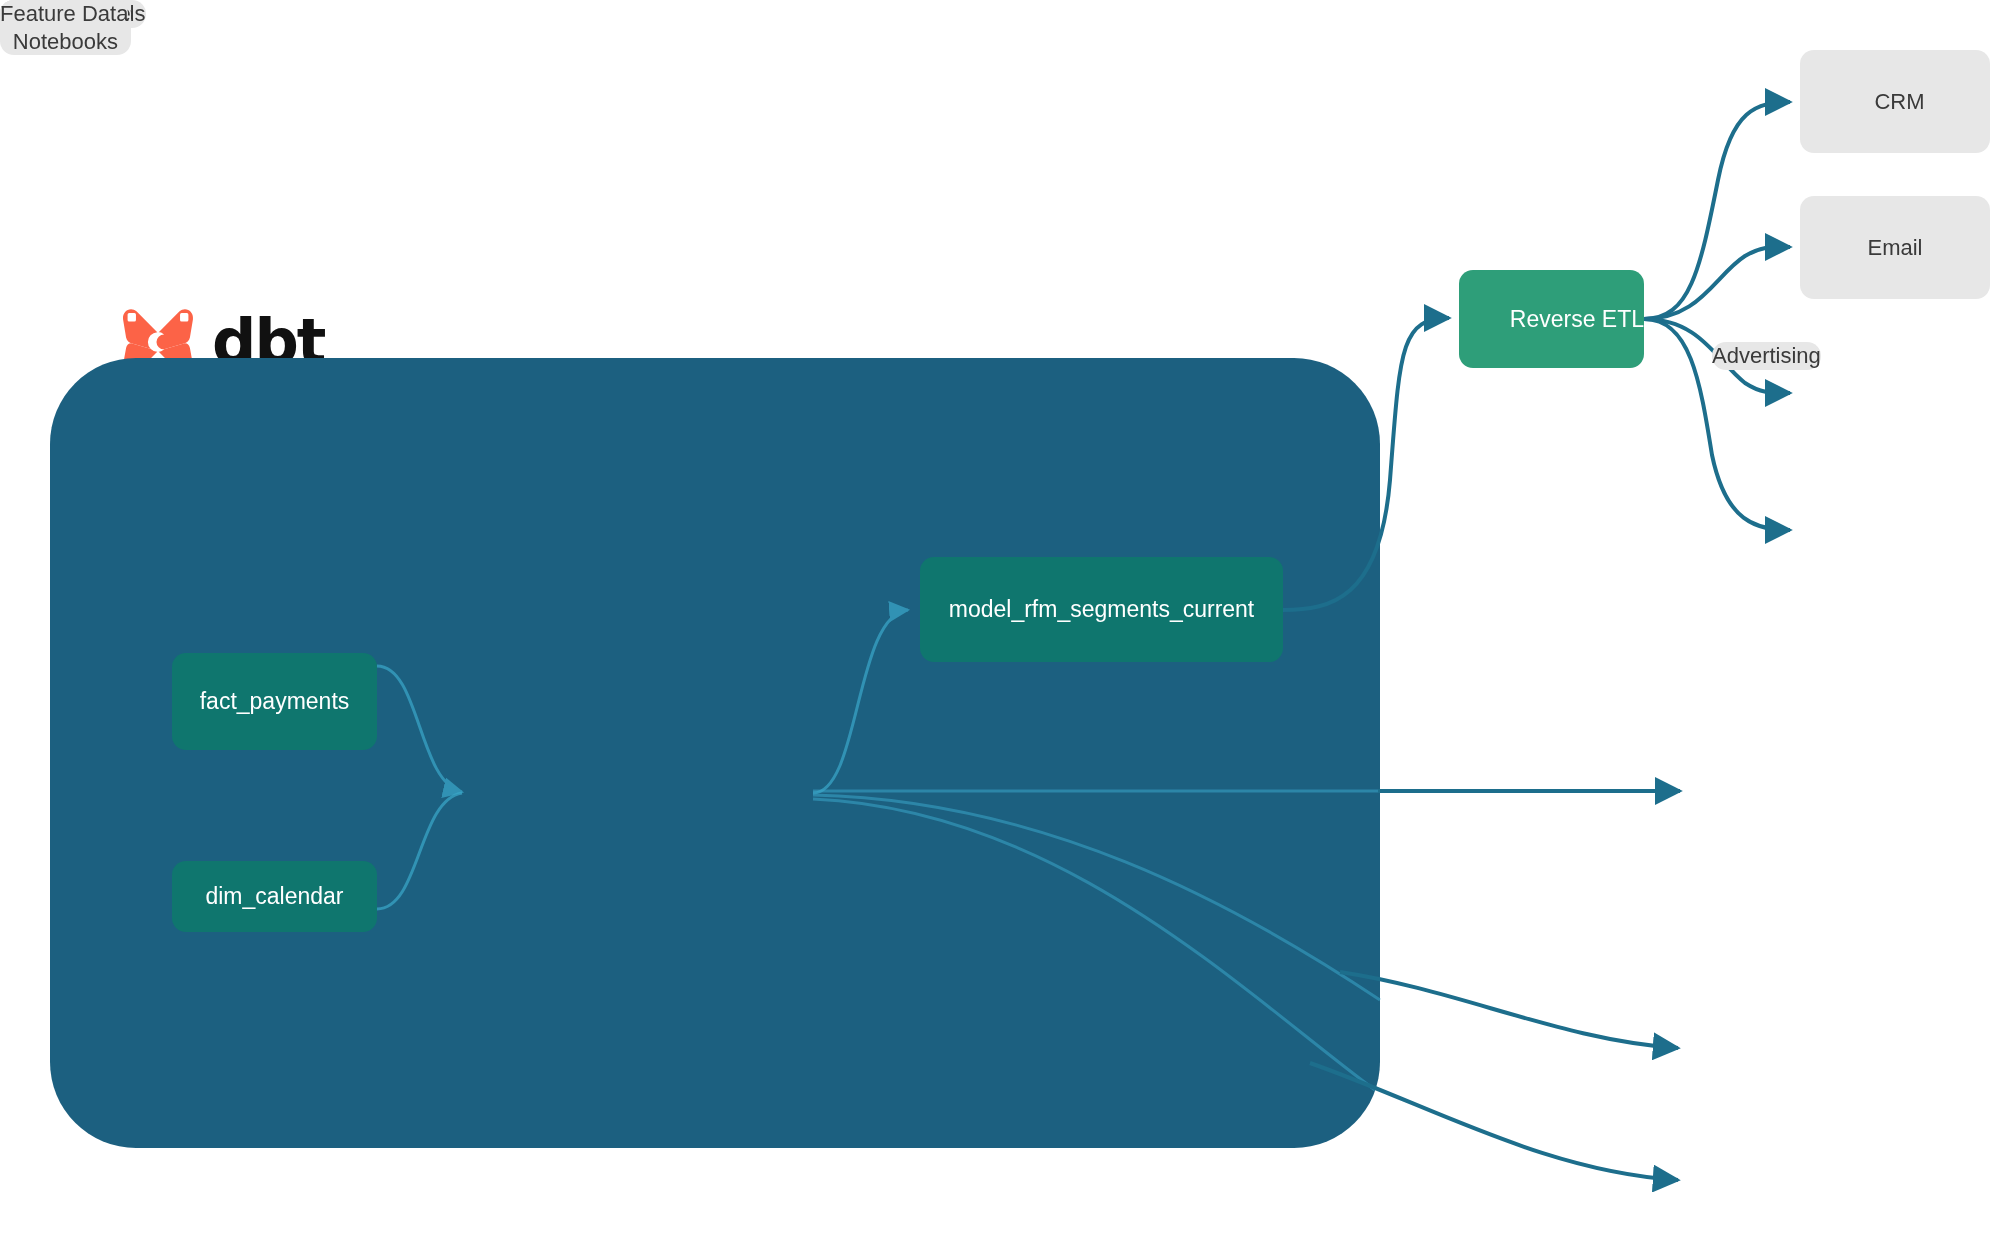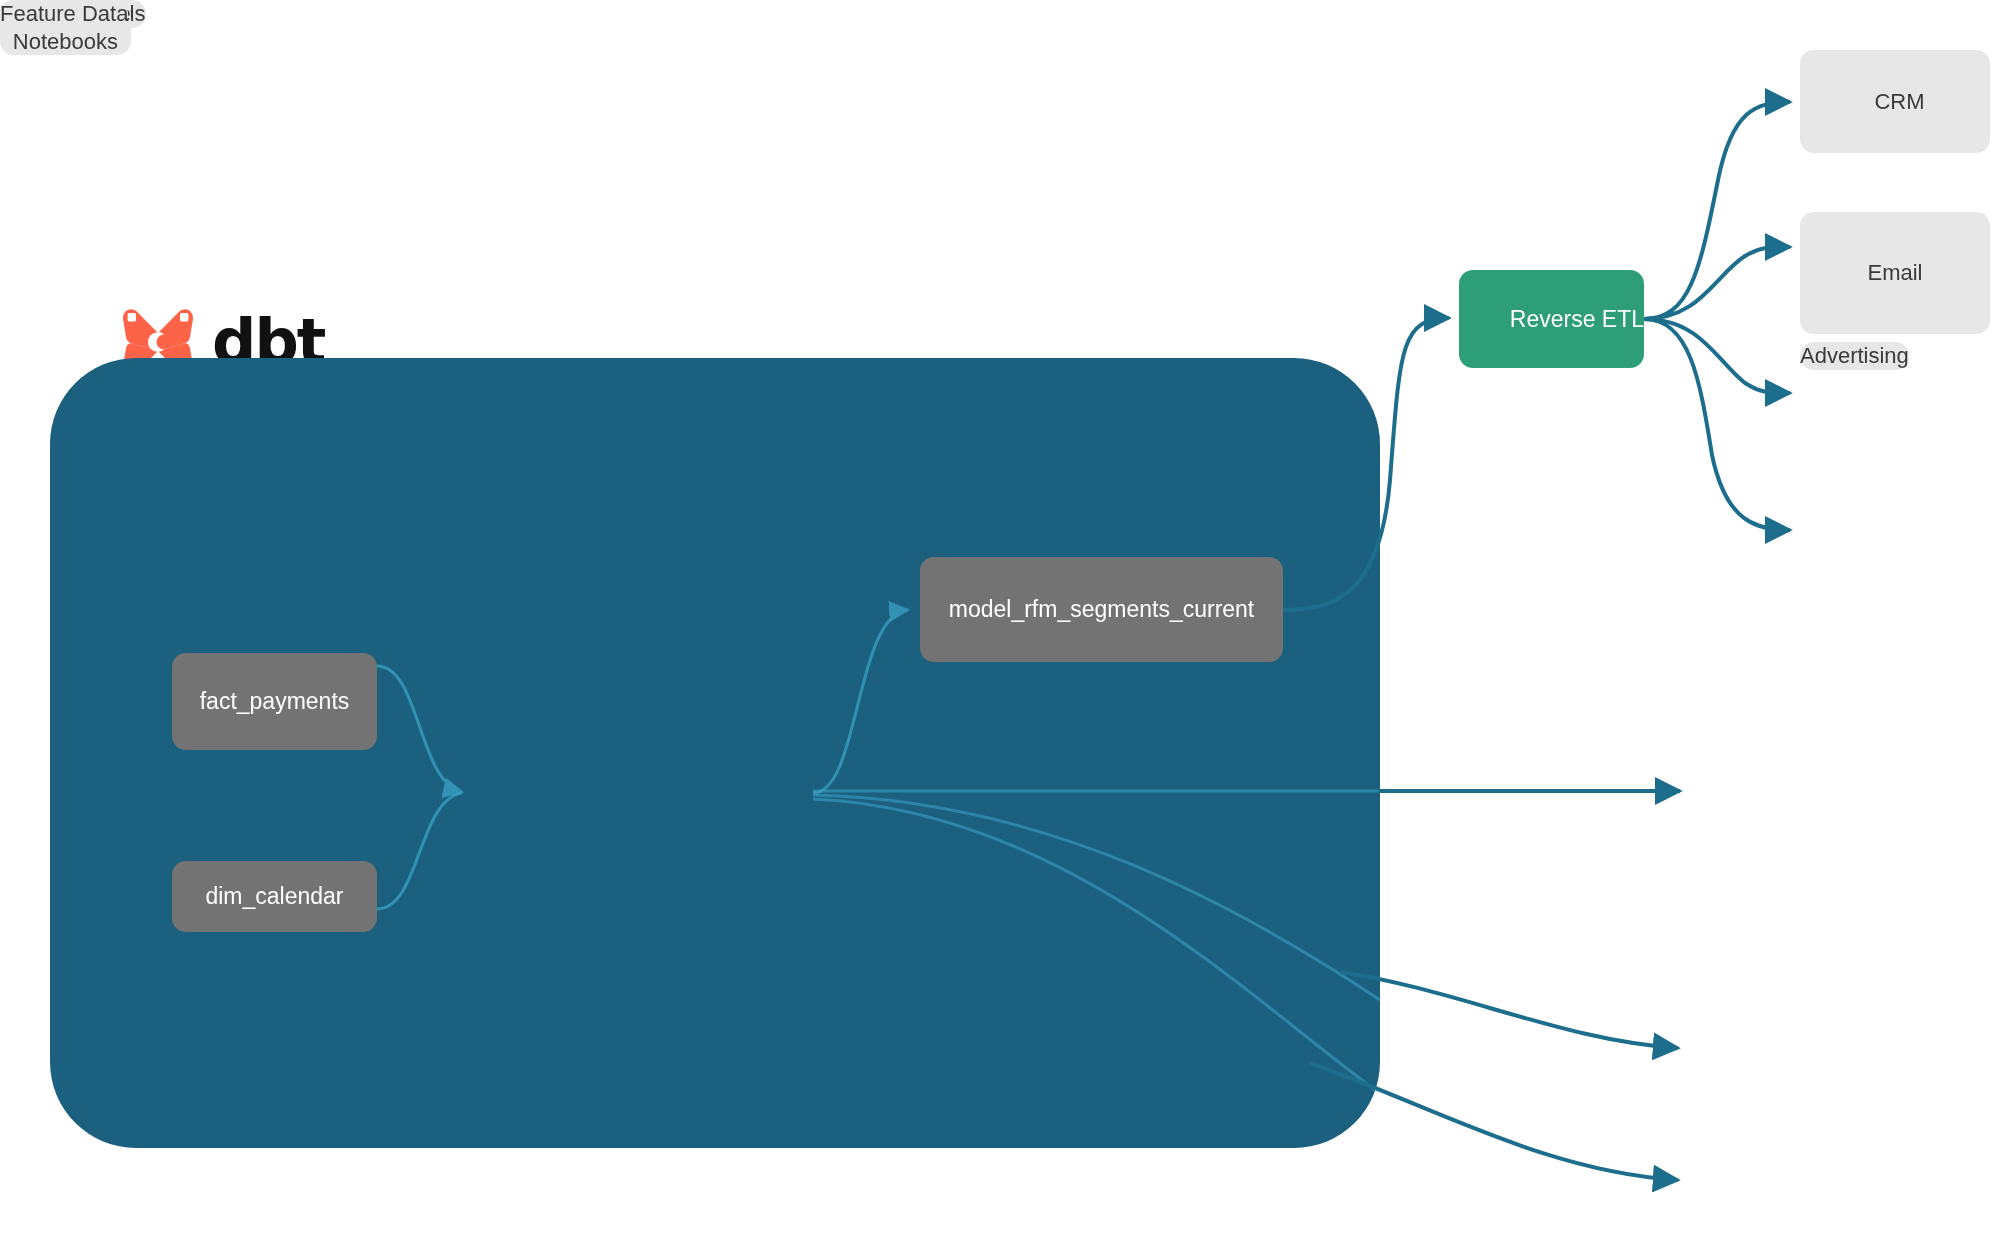--- a/index.html
+++ b/index.html
@@ -69,21 +69,21 @@
   .node {
     position: absolute;
     display: flex;
     align-items: center;
     justify-content: center;
     text-align: center;
     box-sizing: border-box;
     line-height: 1.25;
   }
   .node-model {
-    background: #737373;
+    background: #0f766e;
     color: #ffffff;
     border-radius: 14px;
     font-size: 23px;
     padding: 0 18px;
   }
   .node-green {
     background: #2e9e79;
     color: #ffffff;
     border-radius: 14px;
     font-size: 23px;
@@ -96,22 +96,22 @@
     font-size: 22px;
   }
 
   
   #node-fact-payments        { left: 172px;  top: 618px;  width: 205px; height: 97px; margin-top: 35px; }
   #node-dim-calendar         { left: 172px;  top: 861px;  width: 205px; height: 71px; }
   #node-rfm-hist             { left: 473px;  top: 738px;  width: 340px; height: 110px; }
   #node-rfm-current          { left: 920px;  top: 557px;  width: 363px; height: 105px; }
   #node-reverse-etl          { left: 1459px; top: 270px;  width: 185px; height: 98px; }
   #node-crm                  { left: 1800px; top: 50px;   width: 190px; height: 103px; padding-left: 9px; }
-  #node-email                { left: 1800px; top: 196px;  width: 190px; height: 122px; margin-top: 16px; }
-  #node-advertising          { left: 1800px; top": 0;     width: 190px; height: 103px; }
+  #node-email                { left: 1800px; top: 196px;  width: 190px; height: 103px; }
+  #node-advertising          { left: 1712px; top": 0;     width: 190px; height: 103px; }
   #node-sms-push             { left: 1800px; top: 472px;  width: 190px; height: 103px; }
   #node-bi-dashboards        { left: 1690px; top: 742px;  width: 190px; height: 103px; }
   #node-ds-notebooks         { left: 1690px; top: 999px;  width: 190px; height: 103px; }
   #node-feature-store        { left: 1690px; top: 1132px; width: 190px; height: 103px; }
 </style>
 </head>
 <body>
 
 <div id="stage">
 

